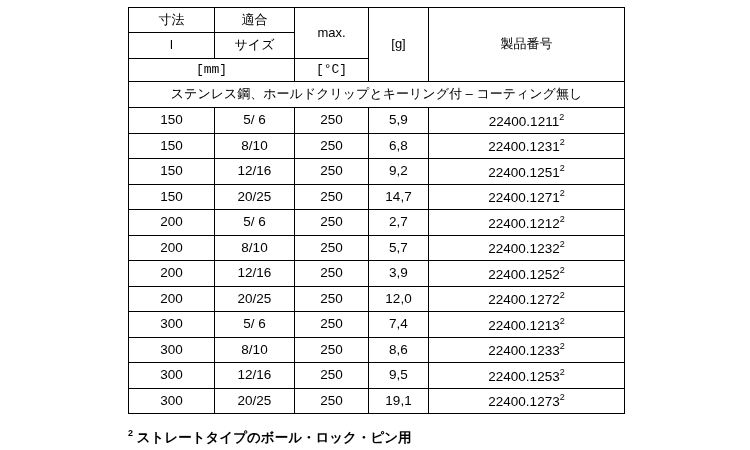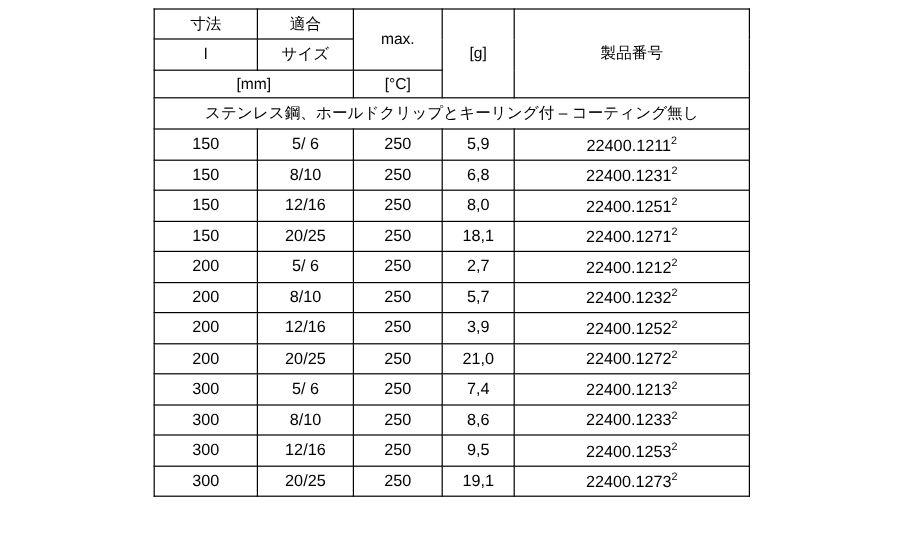--- a/index.html
+++ b/index.html
@@ -47,20 +47,21 @@
     font-weight: bold;
     font-size: 13.5px;
   }
   .hdr-row1 td { height: 24px; }
   .hdr-row2 td { height: 25px; }
   .hdr-row3 td { height: 22px; }
 
   .hdr-unit {
     font-weight: bold;
     font-size: 13.5px;
+    font-family: Liberation Mono, monospace;
   }
   .no-top-border { border-top: none; }
   .no-bottom-border { border-bottom: none; }
 
   .section-row td {
     height: 25px;
     text-align: left;
     padding-left: 3px;
     font-weight: bold;
     font-size: 14px;
@@ -134,28 +135,28 @@
           <td class="cell-num">150</td>
           <td class="cell-num">8/10</td>
           <td class="cell-num">250</td>
           <td class="cell-num">6,8</td>
           <td class="cell-num">22400.1231<span class="sup">2</span></td>
         </tr>
         <tr>
           <td class="cell-num">150</td>
           <td class="cell-num">12/16</td>
           <td class="cell-num">250</td>
-          <td class="cell-num">8,0</td>
+          <td class="cell-num">9,2</td>
           <td class="cell-num">22400.1251<span class="sup">2</span></td>
         </tr>
         <tr>
           <td class="cell-num">150</td>
           <td class="cell-num">20/25</td>
           <td class="cell-num">250</td>
-          <td class="cell-num">18,1</td>
+          <td class="cell-num">14,7</td>
           <td class="cell-num">22400.1271<span class="sup">2</span></td>
         </tr>
         <tr>
           <td class="cell-num">200</td>
           <td class="cell-num">5/ 6</td>
           <td class="cell-num">250</td>
           <td class="cell-num">2,7</td>
           <td class="cell-num">22400.1212<span class="sup">2</span></td>
         </tr>
         <tr>
@@ -169,21 +170,21 @@
           <td class="cell-num">200</td>
           <td class="cell-num">12/16</td>
           <td class="cell-num">250</td>
           <td class="cell-num">3,9</td>
           <td class="cell-num">22400.1252<span class="sup">2</span></td>
         </tr>
         <tr>
           <td class="cell-num">200</td>
           <td class="cell-num">20/25</td>
           <td class="cell-num">250</td>
-          <td class="cell-num">21,0</td>
+          <td class="cell-num">12,0</td>
           <td class="cell-num">22400.1272<span class="sup">2</span></td>
         </tr>
         <tr>
           <td class="cell-num">300</td>
           <td class="cell-num">5/ 6</td>
           <td class="cell-num">250</td>
           <td class="cell-num">7,4</td>
           <td class="cell-num">22400.1213<span class="sup">2</span></td>
         </tr>
         <tr>
@@ -203,14 +204,18 @@
         <tr>
           <td class="cell-num">300</td>
           <td class="cell-num">20/25</td>
           <td class="cell-num">250</td>
           <td class="cell-num">19,1</td>
           <td class="cell-num">22400.1273<span class="sup">2</span></td>
         </tr>
       </tbody>
   </table>
 
+  <div class="footnote">
+    <span class="fn-mark">2</span>
+    <span>ストレートタイプのボール・ロック・ピン用</span>
+  </div>
 
 </div>
 
 </body></html>

